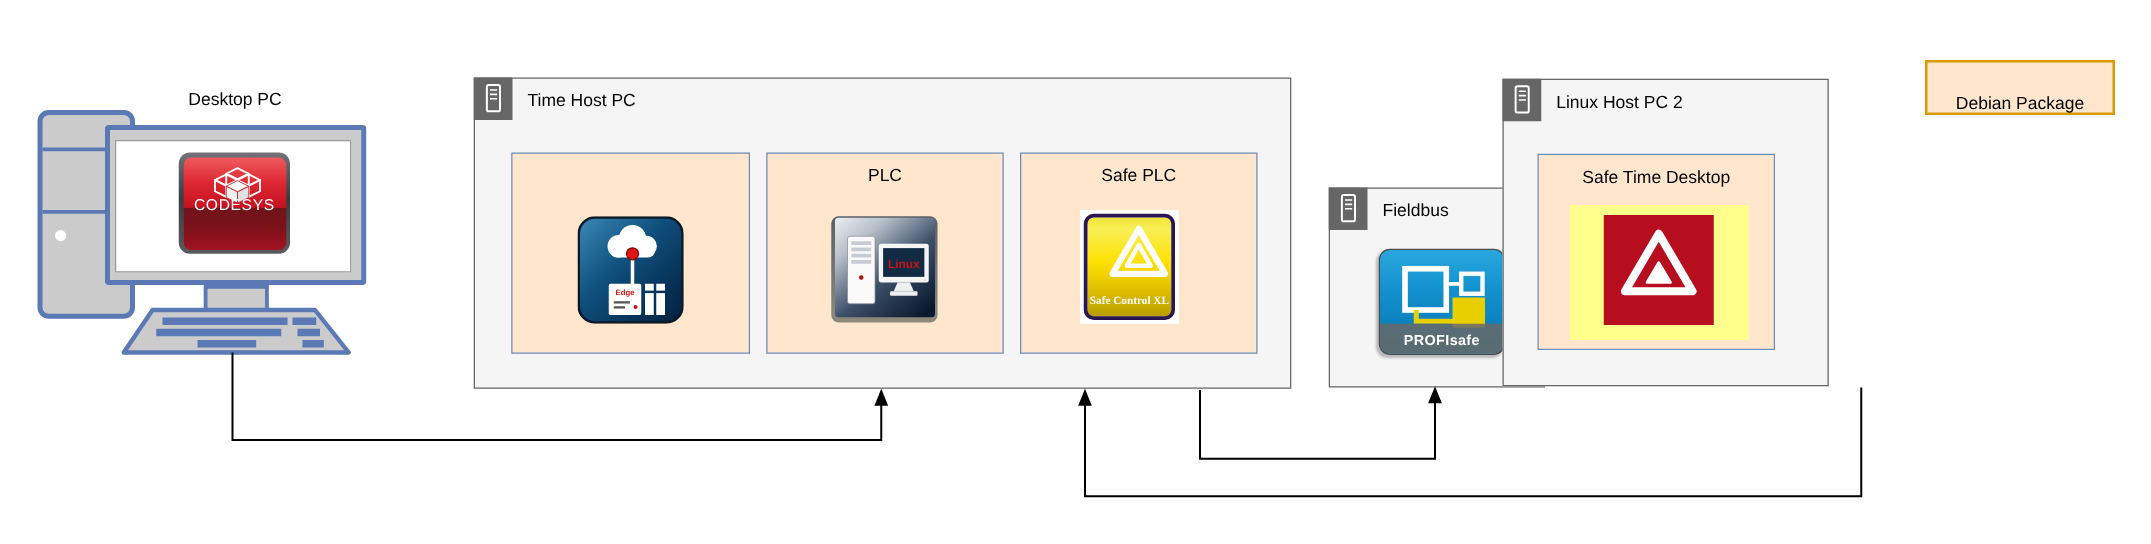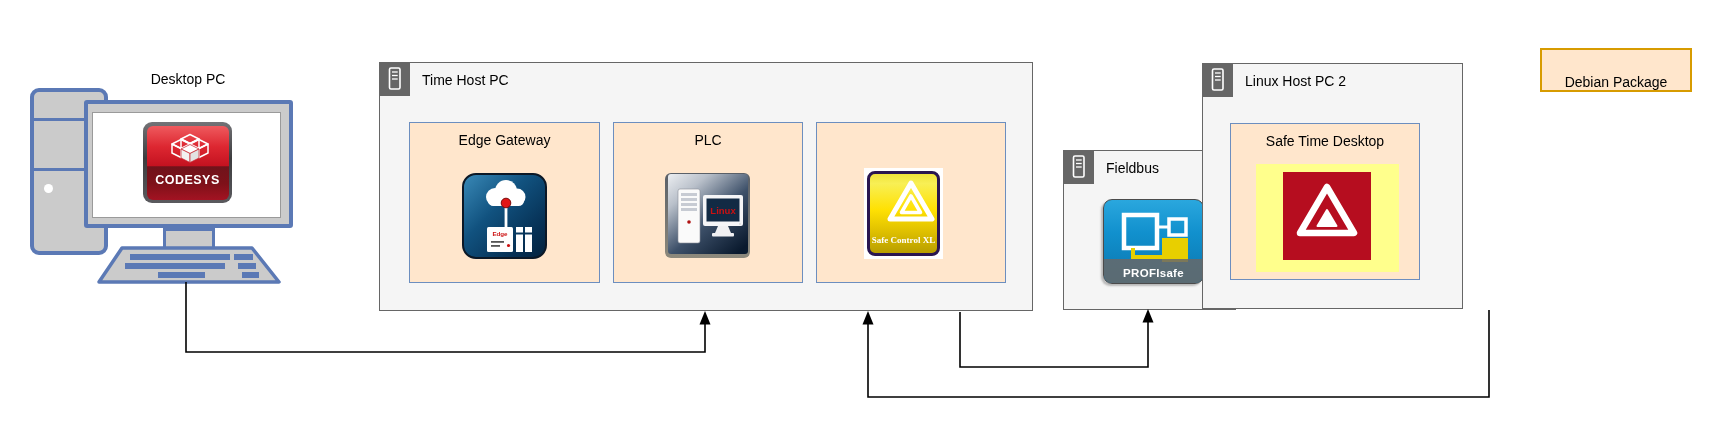--- a/index.html
+++ b/index.html
@@ -56,22 +56,22 @@
     position:absolute;left:143px;top:122px;width:89px;height:81px;border-radius:9px;
     background:linear-gradient(180deg,#737377 0%,#3c3c3e 45%,#5a5a5e 100%);
     padding:0;box-sizing:border-box;
   }
   .codesys-in{
     position:absolute;left:3.5px;top:3.5px;right:3.5px;bottom:3.5px;border-radius:6px;
     background:linear-gradient(180deg,#ef5a5e 0%,#dd2731 28%,#c41220 54%,#70131b 55%,#7e1119 78%,#a31322 100%);
     overflow:hidden;
   }
   .codesys-text{
-    position:absolute;left:0;right:0;top:45px;height:18px;line-height:18px;
-    text-align:center;color:#fff;font-weight:bold;font-size:12.5px;letter-spacing:.5px;
+    position:absolute;left:0;right:0;top:29px;height:18px;line-height:18px;
+    text-align:center;color:#fff;font-weight:normal;font-size:12.5px;letter-spacing:.5px;
   }
   
   .edgeicon{position:absolute;left:52px;top:50px;width:85px;height:86px;}
   
   .plcicon{
     position:absolute;left:51px;top:50px;width:85px;height:85px;border-radius:6px;
     background:linear-gradient(180deg,#5a6068 0%,#8d897c 100%);padding:1px;box-sizing:border-box;
   }
   
   .safeplc{
@@ -167,21 +167,20 @@
       <svg width="31" height="34" viewBox="0 0 31 34">
         <rect x="10.5" y="6" width="10.5" height="21" rx="1.5" fill="none" stroke="#fff" stroke-width="1.6"></rect>
         <line x1="13" y1="10" x2="18.7" y2="10" stroke="#fff" stroke-width="1.3"></line>
         <line x1="13" y1="13.5" x2="18.7" y2="13.5" stroke="#fff" stroke-width="1.3"></line>
         <line x1="13" y1="17" x2="18.7" y2="17" stroke="#fff" stroke-width="1.3"></line>
       </svg>
     </div>
     <div class="group-label">Time Host PC</div>
 
     <div class="component" style="left:29px;top:59px;width:191px;height:161px">
-      <div class="comp-label">Edge Gateway</div>
       <svg class="edgeicon" viewBox="0 0 85 86">
         <defs>
           <linearGradient id="egg" x1="0" y1="0" x2="1" y2="1">
             <stop offset="0" stop-color="#3a8ab8"></stop>
               <stop offset="0.4" stop-color="#11527f"></stop>
             <stop offset="0.78" stop-color="#063054"></stop>
               <stop offset="1" stop-color="#04223d"></stop>
           </linearGradient>
         </defs>
         <rect x="1" y="1" width="83" height="84" rx="13" fill="url(#egg)" stroke="#0c1826" stroke-width="2"></rect>
@@ -232,20 +231,21 @@
           <rect x="38.5" y="24.5" width="33" height="23" fill="#122a44"></rect>
           <text x="55" y="40" font-size="9.5" font-weight="bold" fill="#cc1111" text-anchor="middle">Linux</text>
           <circle cx="72" cy="50" r="1" fill="#ddd"></circle>
           <path d="M50,52 L60,52 L63,59 L47,59 Z" fill="#f0f0f2"></path>
           <rect x="44" y="59" width="22" height="3.5" rx="1" fill="#f0f0f2"></rect>
         </svg>
       </div>
     </div>
 
     <div class="component" style="left:436px;top:59px;width:190px;height:161px">
+      <div class="comp-label">Safe PLC</div>
       <div class="safeplc">
         <div class="safeplc-in">
           <svg width="52" height="44" viewBox="0 0 52 44" style="position:absolute;left:15px;top:5px">
             <g fill="none" stroke="#ffffff" stroke-linejoin="round">
               <path d="M26,4 L47,40 L5,40 Z" stroke-width="5"></path>
               <path d="M26,17 L35.5,33.5 L16.5,33.5 Z" stroke-width="3.6"></path>
             </g>
           </svg>
           <div class="safeplc-text">Safe Control XL</div>
         </div>

